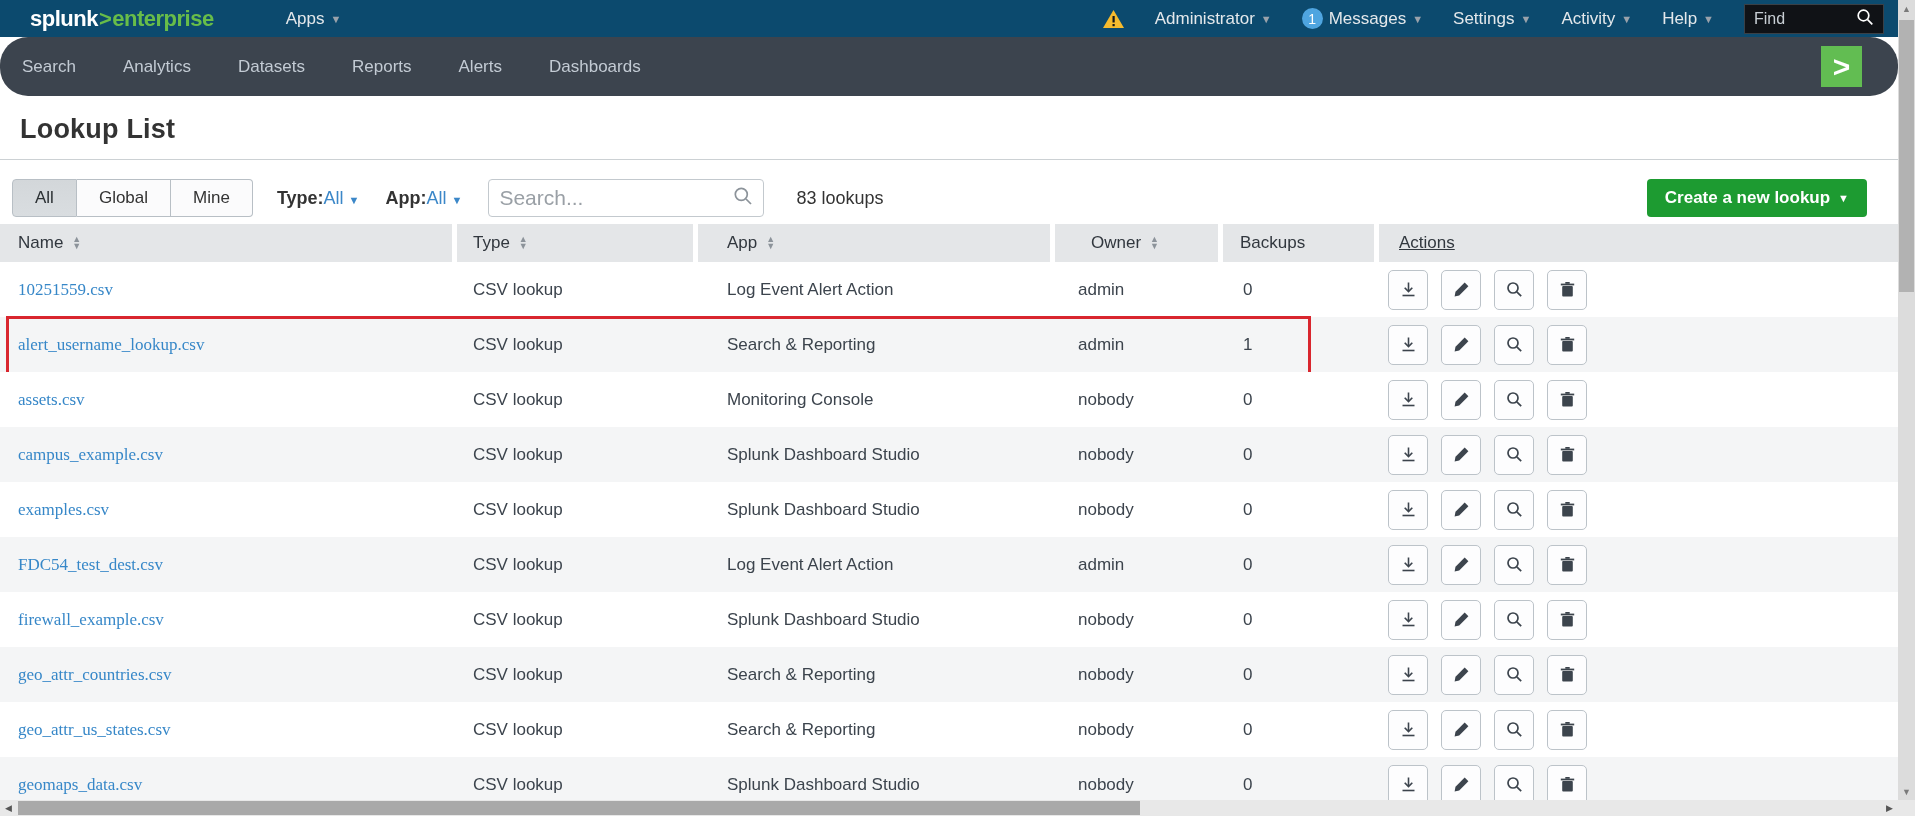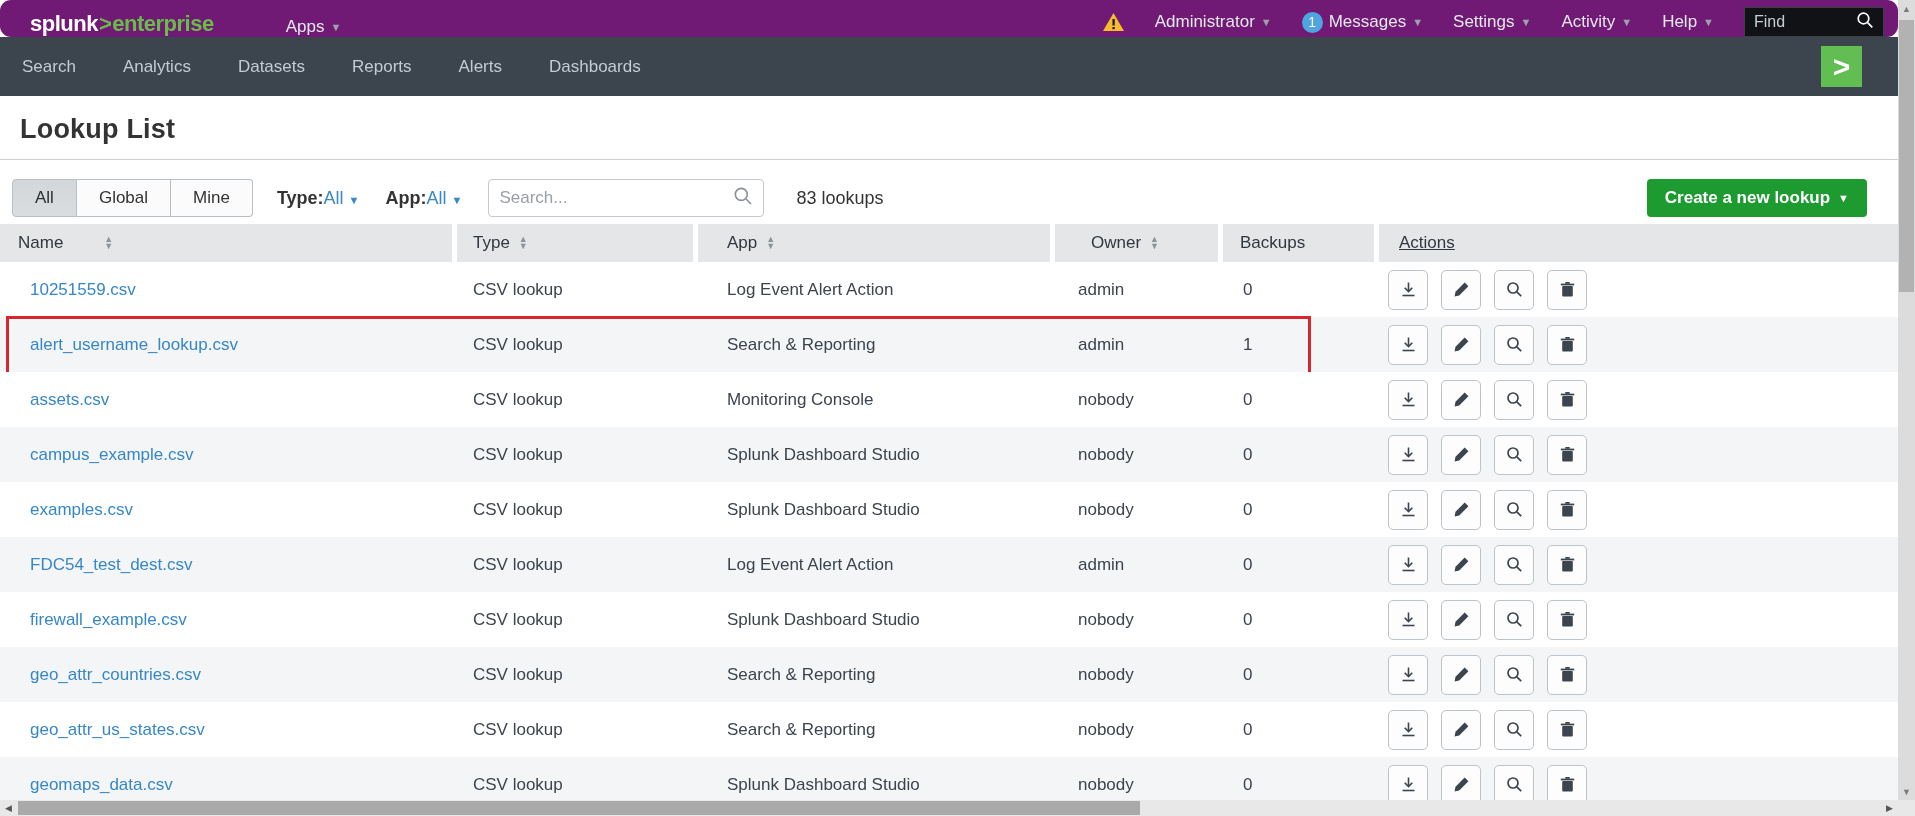--- a/index.html
+++ b/index.html
@@ -2,38 +2,38 @@
 <html><head>
 <meta charset="utf-8">
 <style>
   * { margin:0; padding:0; box-sizing:border-box; }
   html,body { width:1915px; height:816px; overflow:hidden; background:#fff;
     font-family:"Liberation Sans", sans-serif; }
   .page { position:relative; width:1915px; height:816px; }
   .content-clip { position:absolute; left:0; top:0; width:1898px; height:800px; overflow:hidden; }
 
   
-  .topnav { height:37px; background:#701a75; display:flex; align-items:flex-end; color:#dfe3e6;border-radius:11px; }
+  .topnav { height:37px; background:#0c4a6e; display:flex; align-items:center; color:#dfe3e6; }
   .logo { margin-left:30px; font-size:22px; letter-spacing:-0.5px; display:flex; align-items:baseline; }
   .logo .brand { color:#fff; font-weight:bold; }
   .logo .gt { color:#68bd49; font-weight:bold; margin:0 1px; }
   .logo .product { color:#68bd49; font-weight:bold; }
   .topnav-item { display:flex; align-items:center; gap:6px; font-size:17px; color:#e4e8eb; cursor:pointer; }
   .apps-menu { margin-left:72px; }
   .caret { font-size:11px; color:#9aa2ab; }
   .topnav-right { margin-left:auto; display:flex; align-items:center; gap:30px; margin-right:14px; }
   .warn-icon svg { display:block; }
   .badge { width:21px; height:21px; border-radius:50%; background:#4fa5e0; color:#fff;
     font-size:14px; display:flex; align-items:center; justify-content:center; }
   .findbox { width:140px; height:30px; background:#101216; border:1px solid #3a4046;
     display:flex; align-items:center; justify-content:space-between; padding:8px 9px; }
   .findbox .find-text { color:#c8ced4; font-size:16px; }
 
   
-  .appnav { height:59px; background:#3c444e; display:flex; align-items:center; position:relative; }
+  .appnav { height:59px; background:#3c444e; display:flex; align-items:center; position:relative;border-radius:28px; }
   .appnav-item { color:#c3cbd4; font-size:17px; margin-left:47px; cursor:pointer; }
   .appnav-item:first-child { margin-left:22px; }
   .app-icon { position:absolute; right:36px; top:9px; width:41px; height:41px; background:#62bd52;
     display:flex; align-items:center; justify-content:center; color:#fff; font-size:30px; font-weight:bold; }
 
   
   .title-bar { padding:18px 0 14px 20px; }
   .page-title { font-size:27px; font-weight:bold; color:#333; letter-spacing:0.2px; }
   .title-divider { border:none; border-top:1px solid #ccd1d4; }
 
@@ -44,45 +44,45 @@
     border:1px solid #b8bfc5; border-left:none; display:flex; align-items:center; cursor:pointer; }
   .scope-btn:first-child { border-left:1px solid #b8bfc5; border-radius:4px 0 0 4px; }
   .scope-btn:last-child { border-radius:0 4px 4px 0; }
   .scope-btn.selected { background:linear-gradient(#d3d7da,#d9dde0); color:#2b3033; }
   .filter-label { font-size:18px; font-weight:bold; color:#333; margin-left:24px; }
   .filter-label.second { margin-left:26px; }
   .filter-value { font-size:18px; color:#3b87c8; cursor:pointer; }
   .filter-value .caret { color:#3b87c8; font-size:11px; }
   .searchbox { width:276px; height:38px; border:1px solid #c3c9ce; border-radius:4px; margin-left:26px;
     display:flex; align-items:center; justify-content:space-between; padding:0 10px; background:#fff; }
-  .searchbox input { border:none; outline:none; font-size:17px; width:220px;
+  .searchbox input { border:none; outline:none; font-size:21px; width:220px;
     font-family:"Liberation Sans", sans-serif; color:#ef4444; }
   .searchbox input::placeholder { color:#9aa0a6; }
   .lookup-count { font-size:18px; color:#333; margin-left:32px; }
   .create-btn { margin-left:auto; margin-right:31px; height:38px; background:#1d9b31; color:#fff;
     border:none; border-radius:4px; font-size:17px; font-weight:bold; padding:0 18px; cursor:pointer;
     display:flex; align-items:center; gap:8px; font-family:"Liberation Sans", sans-serif; }
   .create-btn .caret { color:#fff; }
 
   
   .table { margin-top:7px; }
   .thead, .trow { display:grid; grid-template-columns:457px 241px 357px 168px 156px auto; }
   .thead { height:38px; }
   .th { background:#e4e6e8; display:flex; align-items:center; font-size:17px; color:#31373e;
     border-right:5px solid #fff; }
   .th:last-child { border-right:none;text-decoration:underline; }
-  .th:nth-child(1){ padding-left:18px;gap:32px; } .th:nth-child(2){ padding-left:16px; }
+  .th:nth-child(1){ padding-left:18px; } .th:nth-child(2){ padding-left:16px; }
   .th:nth-child(3){ padding-left:29px; } .th:nth-child(4){ padding-left:36px; }
   .th:nth-child(5){ padding-left:17px; } .th:nth-child(6){ padding-left:20px; }
   .sort { display:flex; flex-direction:column; margin-left:9px; line-height:7px; }
   .sort span { font-size:9px; color:#8c939a; }
   .trow { height:55px; position:relative; background:#fff; }
   .trow.alt { background:#f4f5f6; }
   .td { display:flex; align-items:center; font-size:17px; color:#3c444d; }
-  .td:nth-child(1){ padding-left:30px; } .td:nth-child(2){ padding-left:16px; }
+  .td:nth-child(1){ padding-left:18px;font-family:Liberation Serif, serif; } .td:nth-child(2){ padding-left:16px; }
   .td:nth-child(3){ padding-left:29px; } .td:nth-child(4){ padding-left:23px; }
   .td:nth-child(5){ padding-left:20px; } .td:nth-child(6){ padding-left:9px; }
   .name-link { color:#3687c8; text-decoration:none; cursor:pointer; }
   .trow.highlighted::after { content:""; position:absolute; left:6px; top:-1px; width:1299px; height:58px;
     border:3px solid #d9262e; pointer-events:none; }
   .action-btn { width:40px; height:40px; border:1px solid #bcc3c9; border-radius:5px; background:#fdfdfe;
     display:flex; align-items:center; justify-content:center; cursor:pointer; margin-right:13px; }
   .action-btn svg { display:block; }
 
   

